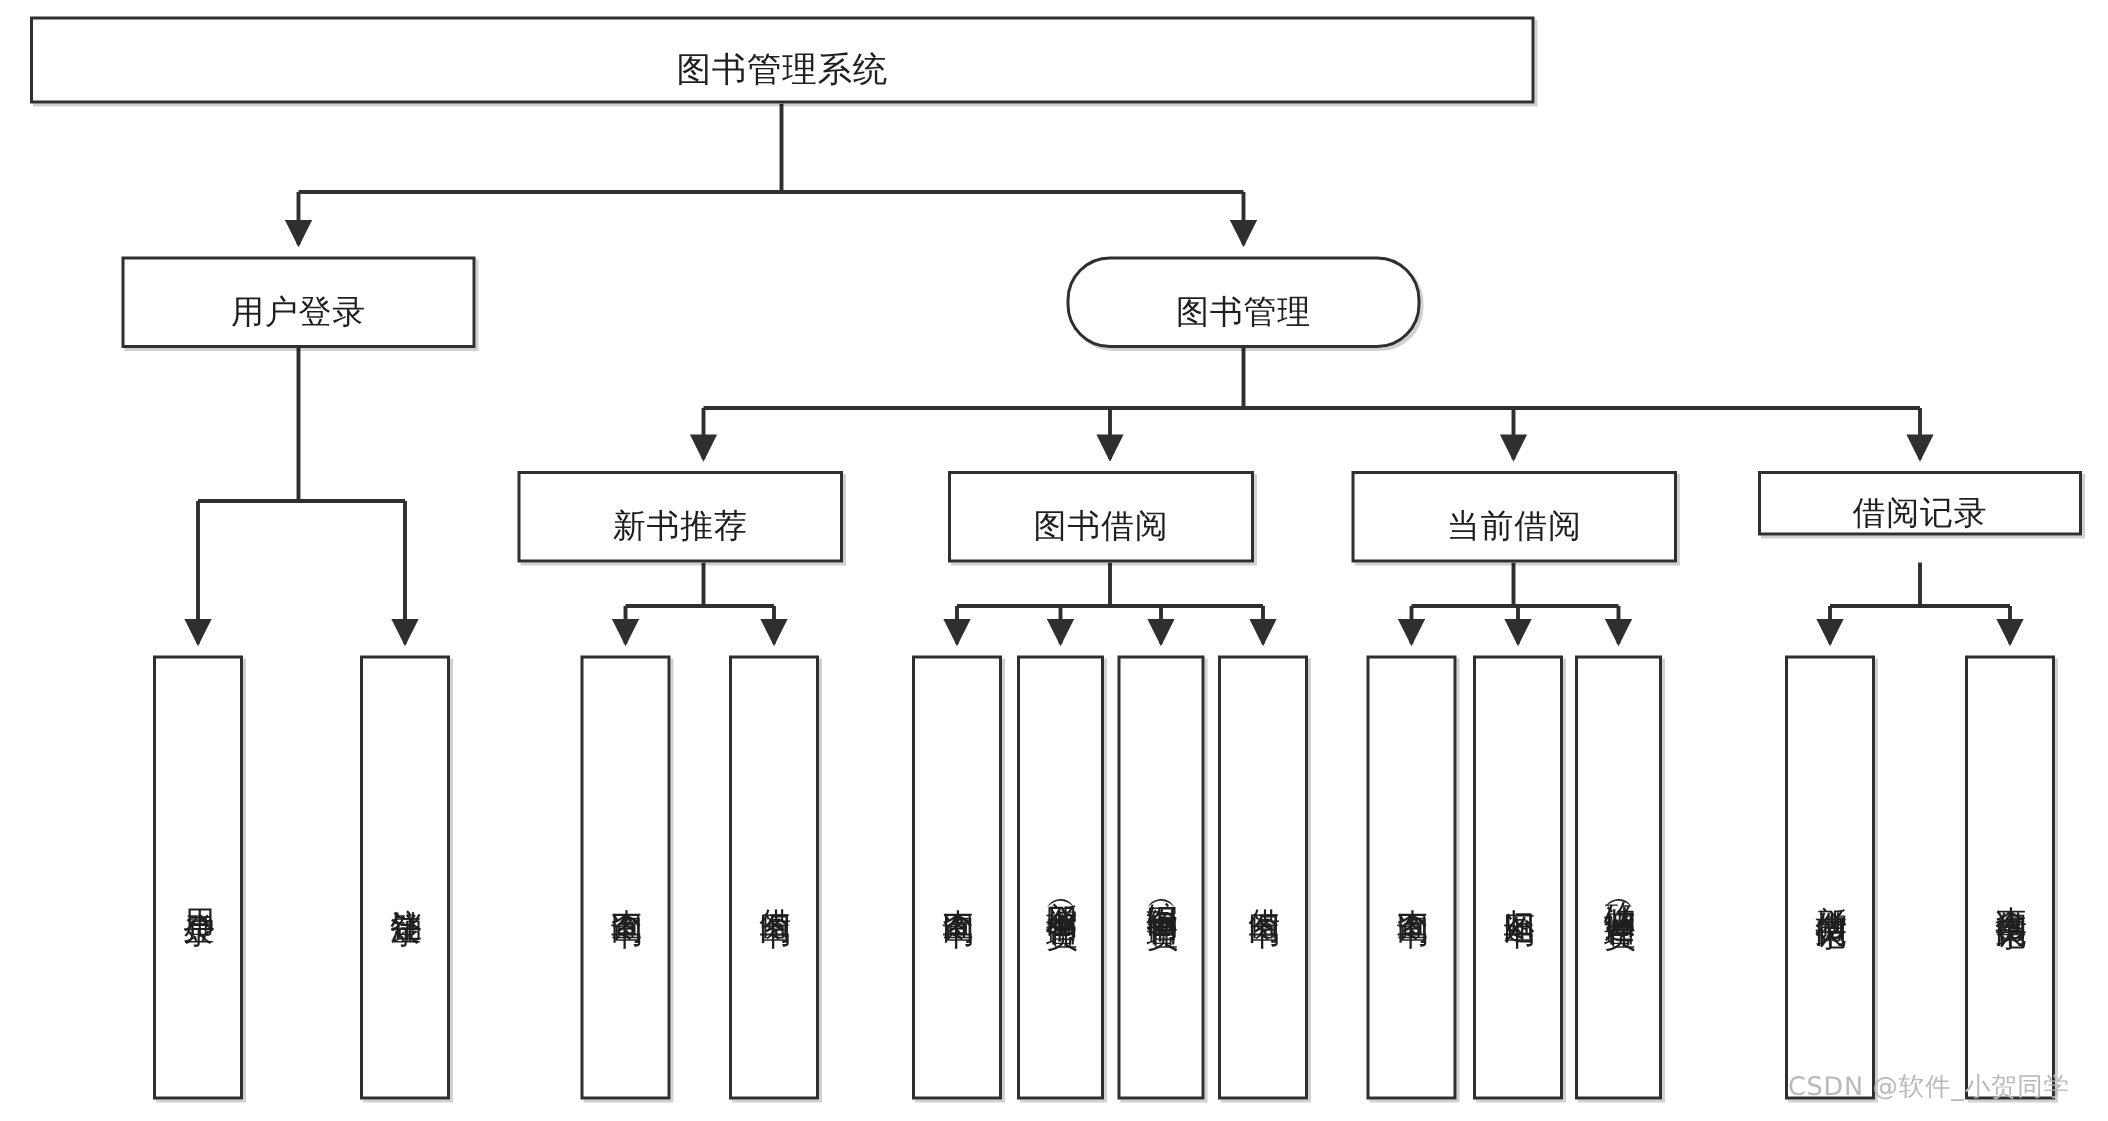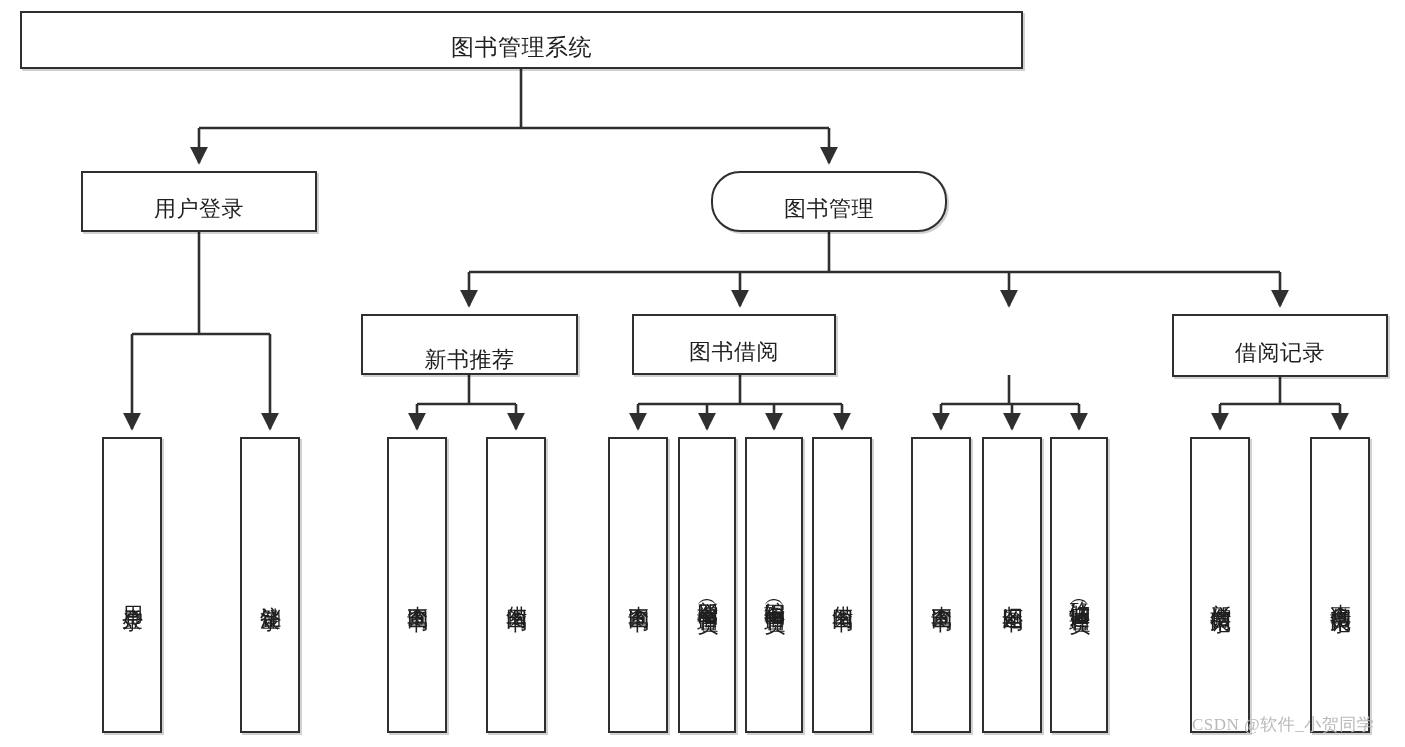--- a/index.html
+++ b/index.html
@@ -53,21 +53,20 @@
   .node.root .node-label { font-size: 23px; }
   #watermark {
     position: absolute;
     left: 1192px;
     top: 713px;
     font-size: 17px;
     color: #b9b9b9;
     white-space: nowrap;
     letter-spacing: 0.5px;
     pointer-events: none;
-    font-family: Liberation Serif, serif;
   }
 </style>
 </head>
 <body>
 
 <div id="diagram-root">
 
   <svg id="edges-layer" viewBox="0 0 1405 747" xmlns="http://www.w3.org/2000/svg">
     <defs>
       <marker id="arrowhead" viewBox="0 0 10 10" refX="9" refY="5" markerWidth="7" markerHeight="7" orient="auto-start-reverse">
@@ -135,27 +134,30 @@
     <span class="node-label">图书管理系统</span>
   </div>
 
   <div class="node" style="left: 81px; top: 171px; width: 236px; height: 61px;">
     <span class="node-label">用户登录</span>
   </div>
   <div class="node" style="left: 711px; top: 171px; width: 236px; height: 61px; border-radius: 29px;">
     <span class="node-label">图书管理</span>
   </div>
 
-  <div class="node" style="left: 361px; top: 314px; width: 217px; height: 61px; align-items: flex-end;">
+  <div class="node" style="left: 345px; top: 314px; width: 217px; height: 61px;">
     <span class="node-label">新书推荐</span>
   </div>
   <div class="node" style="left: 632px; top: 314px; width: 204px; height: 61px;">
     <span class="node-label">图书借阅</span>
   </div>
-  <div class="node" style="left: 1172px; top: 314px; width: 216px; height: 63px;">
+  <div class="node" style="left: 901px; top: 314px; width: 217px; height: 61px;">
+    <span class="node-label">当前借阅</span>
+  </div>
+  <div class="node" style="left: 1172px; top: 314px; width: 216px; height: 43px;">
     <span class="node-label">借阅记录</span>
   </div>
 
   <div class="node vertical" style="left: 102px; top: 437px; width: 60px; height: 296px;">
     <span class="node-label">用户登录</span>
   </div>
   <div class="node vertical" style="left: 240px; top: 437px; width: 60px; height: 296px;">
     <span class="node-label">注销登录</span>
   </div>
   <div class="node vertical" style="left: 387px; top: 437px; width: 60px; height: 296px;">

